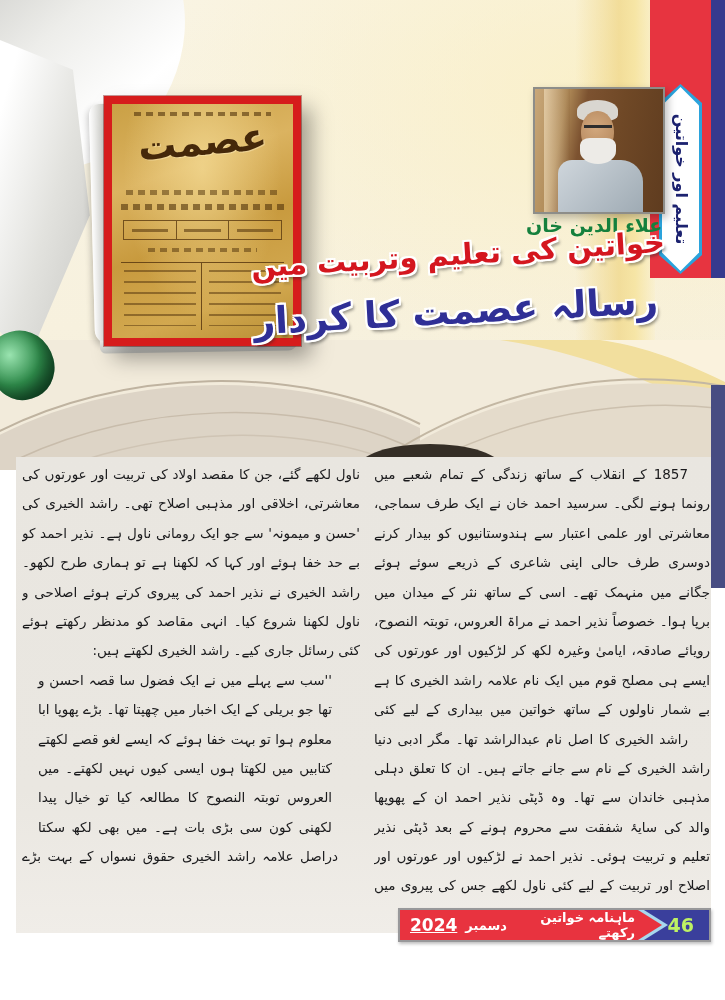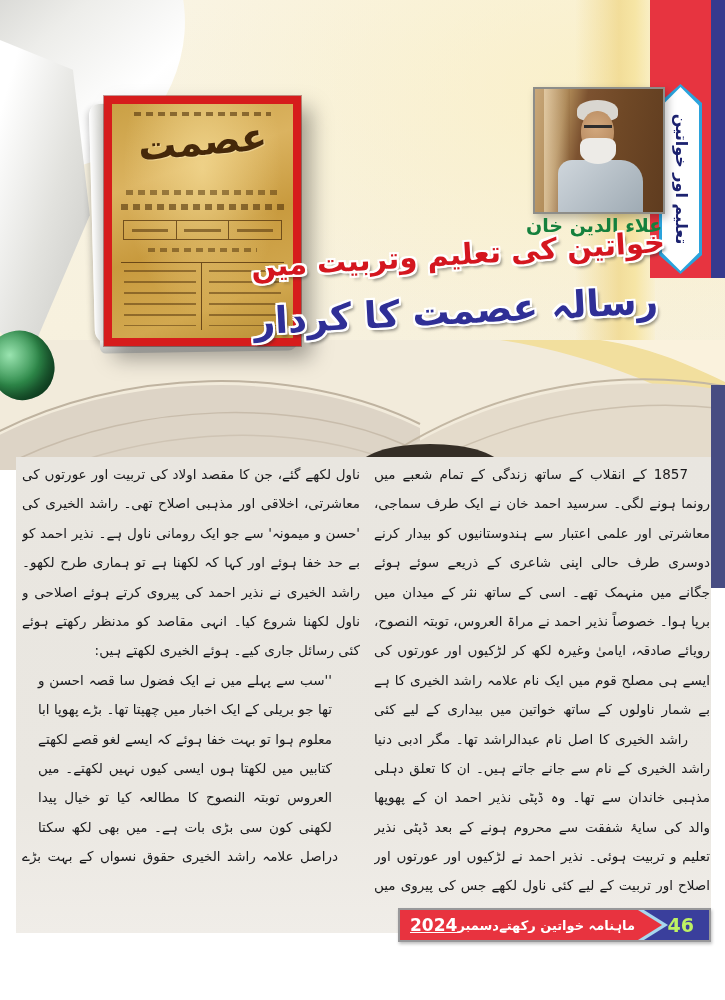--- a/index.html
+++ b/index.html
@@ -155,21 +155,21 @@
   .chev-red {
     position:absolute; left:0; top:0; height:100%; width:262px; background:#e8333f;
     clip-path:polygon(0 0, calc(100% - 24px) 0, 100% 50%, calc(100% - 24px) 100%, 0 100%);
   }
   .footer-texts {
     position:absolute; left:10px; top:0; width:225px; height:100%;
     display:flex; direction:rtl; align-items:center; justify-content:space-between;
     color:#ffffff; font-weight:bold;
   }
   .ft-mag   { font-size:13px; }
-  .ft-month { font-size:13px; }
+  .ft-month { font-size:13px;margin-left:8px; }
   .ft-year  { font-size:17px;text-decoration:underline; }
   .page-num {
     position:absolute; right:15px; top:0; height:100%; display:flex; align-items:center;
     color:#bef264; font-size:19px; font-weight:bold;
   }
 </style>
 </head>
 <body>
 
 <div class="page">
@@ -256,21 +256,21 @@
       <div class="line">تعلیم و تربیت ہوئی۔ نذیر احمد نے لڑکیوں اور عورتوں اور بچوں کی</div>
       <div class="line">اصلاح اور تربیت کے لیے کئی ناول لکھے جس کی پیروی میں کئی اصلاحی</div>
     </div>
   <div class="col col-left">
       <div class="line">ناول لکھے گئے، جن کا مقصد اولاد کی تربیت اور عورتوں کی تعلیمی،</div>
       <div class="line">معاشرتی، اخلاقی اور مذہبی اصلاح تھی۔ راشد الخیری کی پہلی تصنیف</div>
       <div class="line">'حسن و میمونہ' سے جو ایک رومانی ناول ہے۔ نذیر احمد کو جب علم ہوا تو</div>
       <div class="line">بے حد خفا ہوئے اور کہا کہ لکھنا ہے تو ہماری طرح لکھو۔ چنانچہ</div>
       <div class="line">راشد الخیری نے نذیر احمد کی پیروی کرتے ہوئے اصلاحی و معاشرتی</div>
       <div class="line">ناول لکھنا شروع کیا۔ انہی مقاصد کو مدنظر رکھتے ہوئے راشد الخیری نے</div>
-      <div class="line nj">کئی رسائل جاری کیے۔ ہوئے الخیری لکھتے ہیں:</div>
+      <div class="line nj">کئی رسائل جاری کیے۔ راشد الخیری لکھتے ہیں:</div>
       <div class="line q">''سب سے پہلے میں نے ایک فضول سا قصہ احسن و میمونہ لکھا</div>
       <div class="line q">تھا جو بریلی کے ایک اخبار میں چھپتا تھا۔ بڑے پھوپا ابا کو</div>
       <div class="line q">معلوم ہوا تو بہت خفا ہوئے کہ ایسے لغو قصے لکھتے ہو۔ جیسی</div>
       <div class="line q">کتابیں میں لکھتا ہوں ایسی کیوں نہیں لکھتے۔ میں نے مراۃ</div>
       <div class="line q">العروس توبتہ النصوح کا مطالعہ کیا تو خیال پیدا ایسی کتابیں</div>
       <div class="line q">لکھنی کون سی بڑی بات ہے۔ میں بھی لکھ سکتا ہوں۔ چنانچہ</div>
       <div class="line ind">دراصل علامہ راشد الخیری حقوق نسواں کے بہت بڑے علم</div>
     </div>
 
   <div class="footer">

